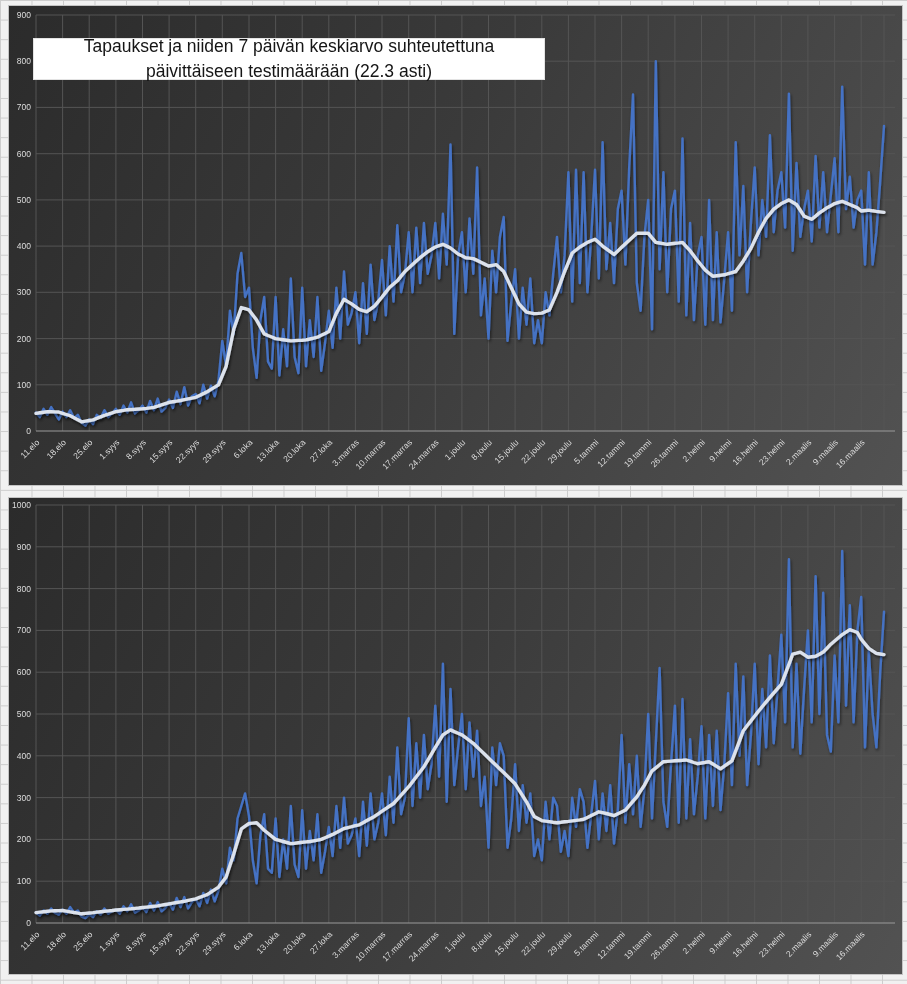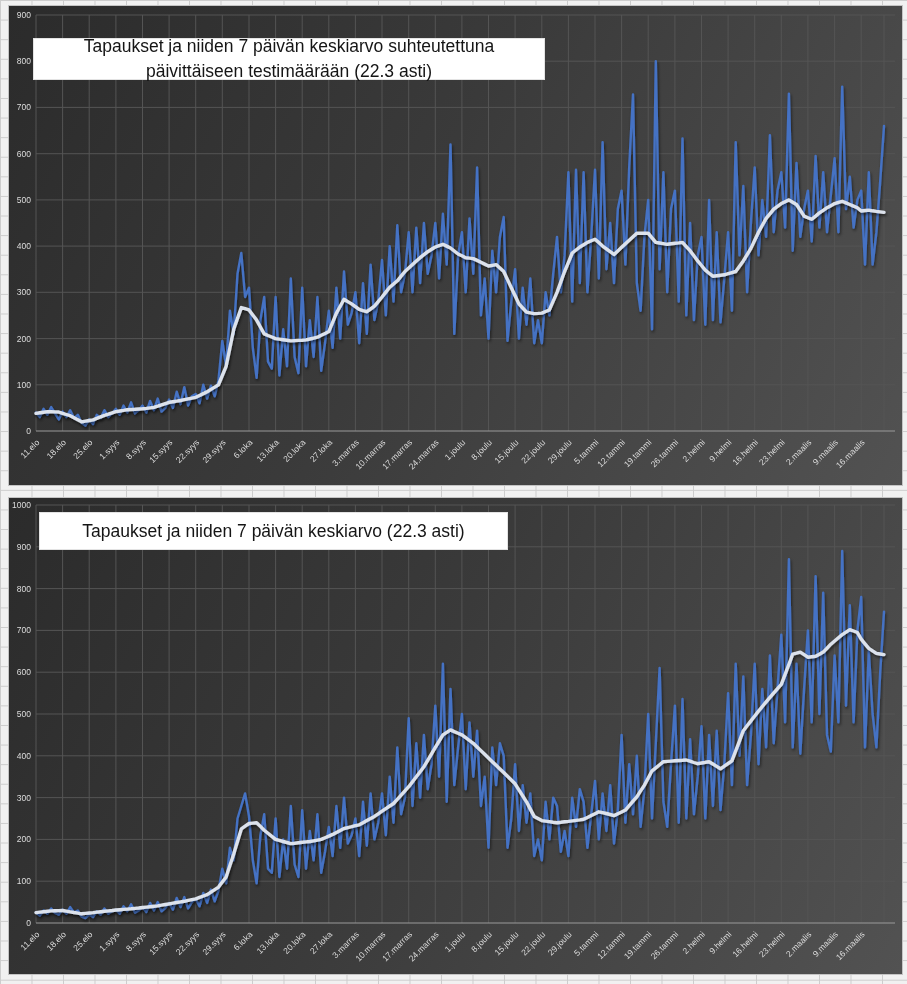--- a/index.html
+++ b/index.html
@@ -226,17 +226,14 @@
           <text transform="translate(669.9,437) rotate(-45)">26.tammi</text>
           <text transform="translate(696.5,437) rotate(-45)">2.helmi</text>
           <text transform="translate(723.1,437) rotate(-45)">9.helmi</text>
           <text transform="translate(749.7,437) rotate(-45)">16.helmi</text>
           <text transform="translate(776.3,437) rotate(-45)">23.helmi</text>
           <text transform="translate(802.9,437) rotate(-45)">2.maalis</text>
           <text transform="translate(829.6,437) rotate(-45)">9.maalis</text>
           <text transform="translate(856.2,437) rotate(-45)">16.maalis</text>
         </g>
       </svg>
-    <div class="title-box" id="title1">
-      <span>Tapaukset ja niiden 7 päivän keskiarvo (22.3 asti)</span>
-    </div>
   </div>
 </div>
 
 </body></html>

